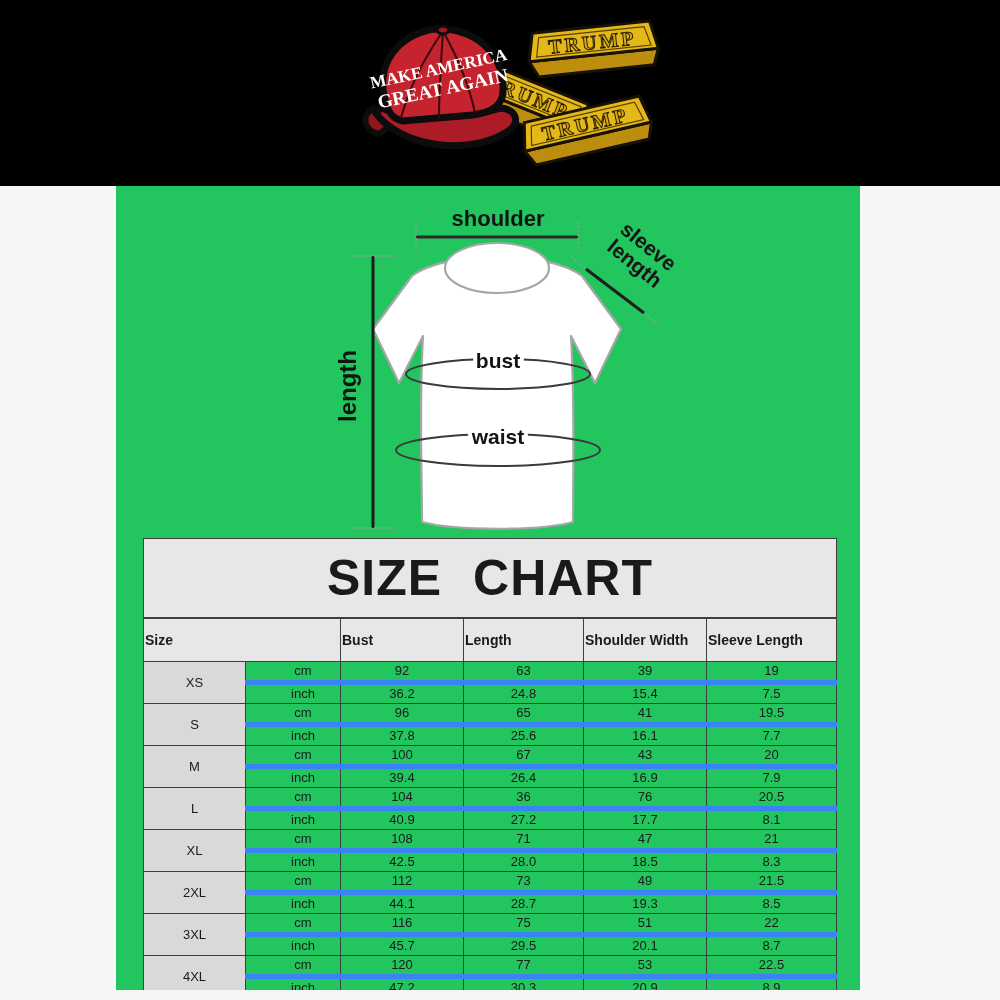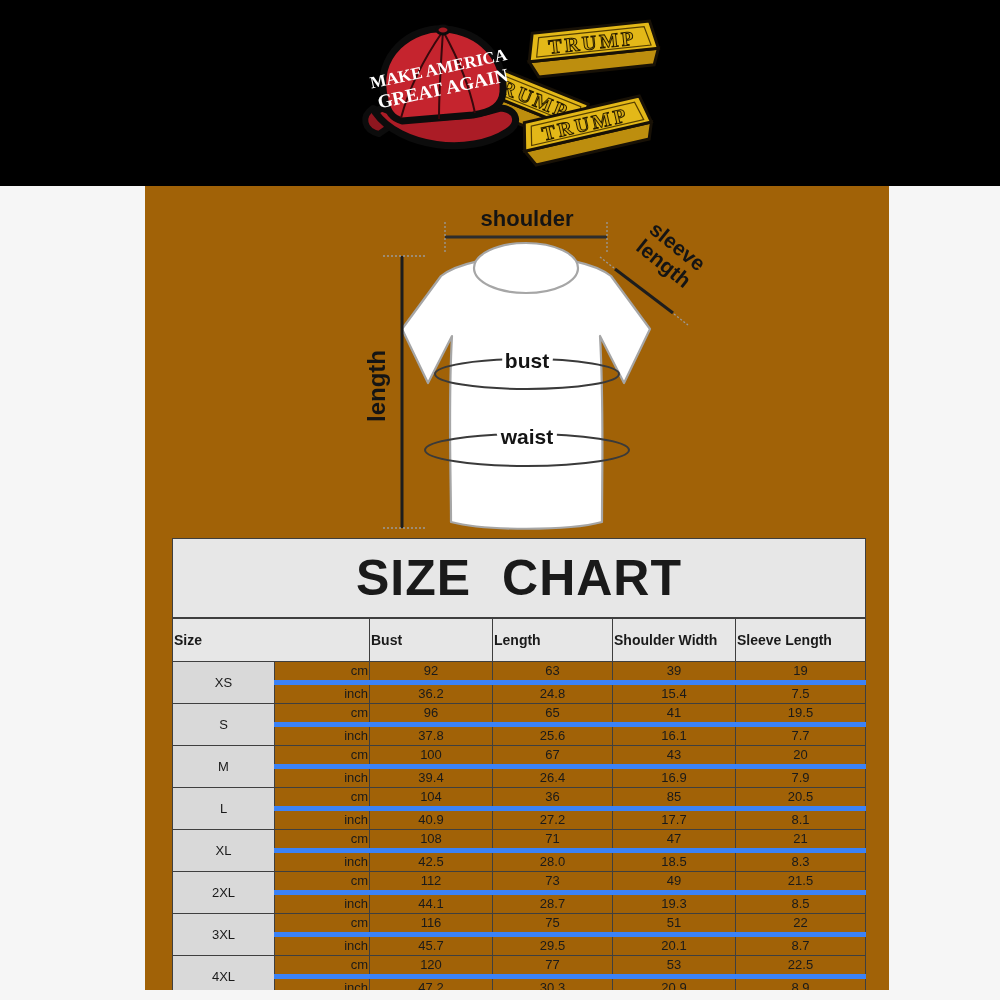--- a/index.html
+++ b/index.html
@@ -13,23 +13,23 @@
   
   .banner {
     width:1000px; height:186px;
     background:#000;
     position:relative;
   }
   .banner svg { display:block; }
 
   
   .content {
-    position:absolute; left:145px; top:186px;
+    position:absolute; left:116px; top:186px;
     width:744px; height:804px;
-    background:#a16207;
+    background:#22c55e;
     overflow:hidden;
   }
   .diagram-svg { display:block; }
 
   
   .table-wrap { margin:2px 0 0 27px; width:693px; }
   table.size-chart {
     border-collapse:collapse;
     table-layout:fixed;
     width:693px;
@@ -59,21 +59,21 @@
     font-size:14px;
     font-weight:700;
   }
   .size-cell {
     background:#d9d9d9;
     text-align:center;
     font-size:13px;
     margin-left:32px;
   }
   .unit-cell {
-    text-align:right;
+    text-align:center;
     padding-left:21px;
     font-size:13px;
     height:16px;
     line-height:16px;
   }
   .value-cell {
     text-align:center;
     font-size:13px;
     height:16px;
     line-height:16px;
@@ -235,21 +235,21 @@
             <td class="value-cell">39.4</td>
             <td class="value-cell">26.4</td>
             <td class="value-cell">16.9</td>
             <td class="value-cell">7.9</td>
           </tr>
           <tr>
             <td class="size-cell" rowspan="2">L</td>
             <td class="unit-cell">cm</td>
             <td class="value-cell">104</td>
             <td class="value-cell">36</td>
-            <td class="value-cell">85</td>
+            <td class="value-cell">76</td>
             <td class="value-cell">20.5</td>
           </tr>
           <tr class="sub-row">
             <td class="unit-cell">inch</td>
             <td class="value-cell">40.9</td>
             <td class="value-cell">27.2</td>
             <td class="value-cell">17.7</td>
             <td class="value-cell">8.1</td>
           </tr>
           <tr>

